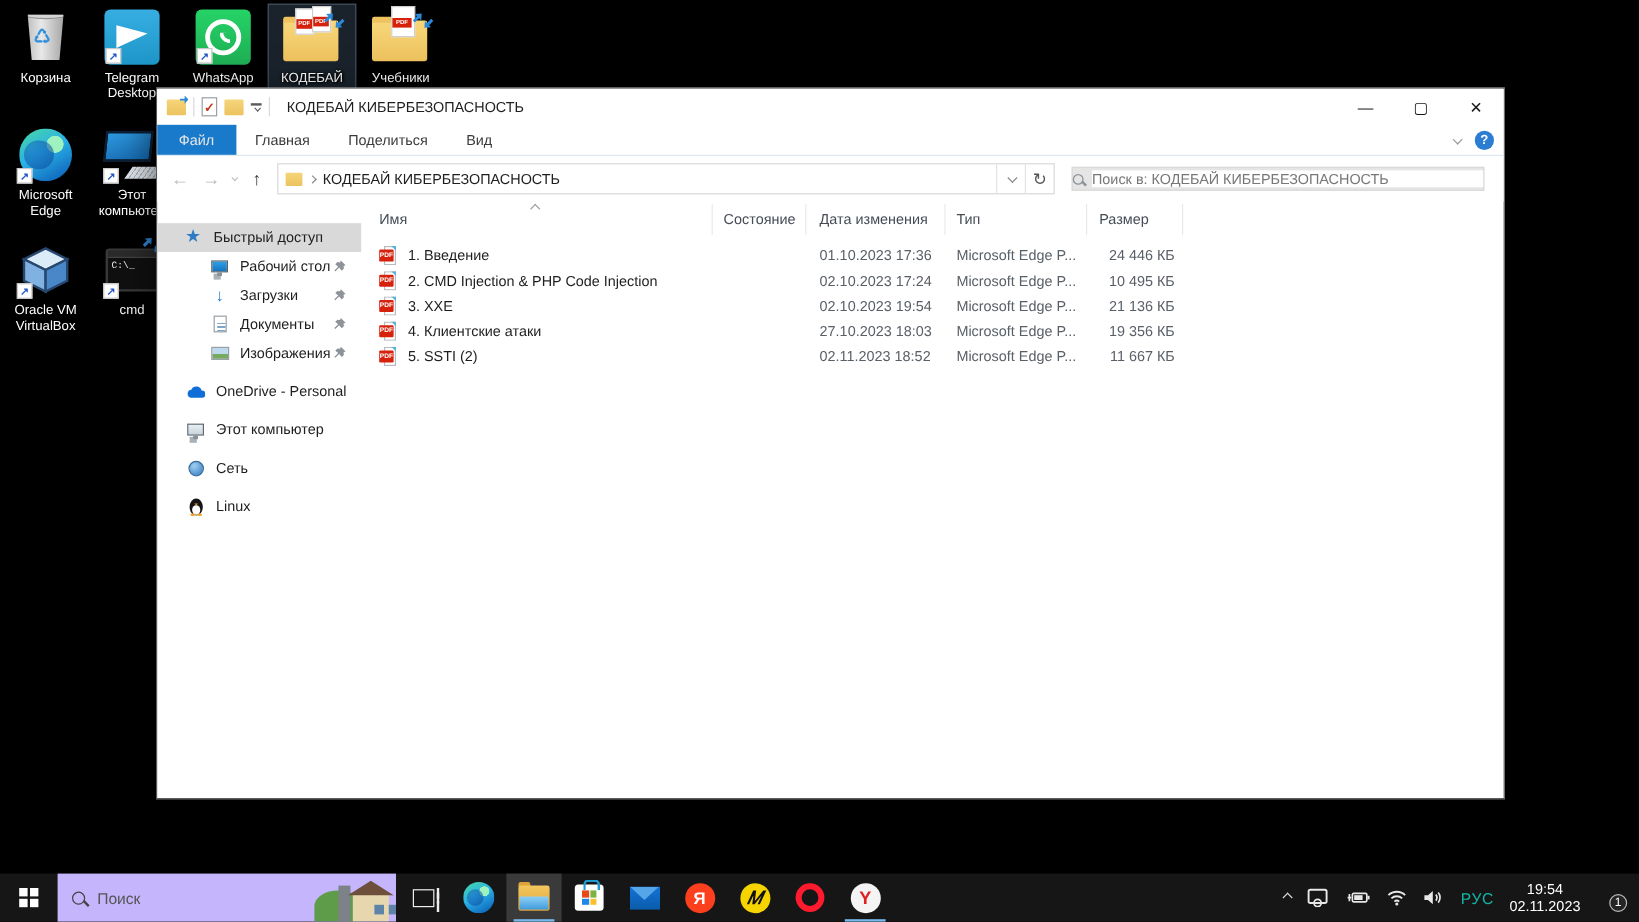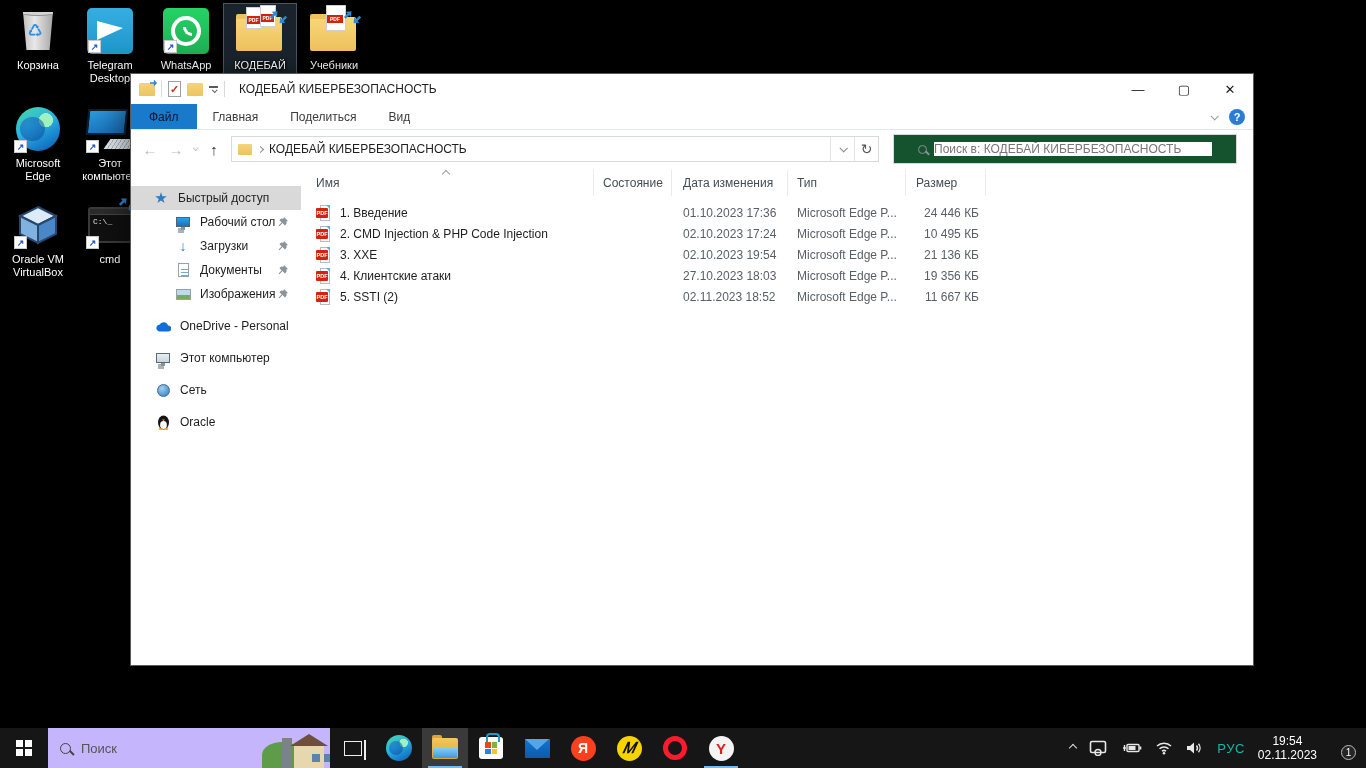--- a/index.html
+++ b/index.html
@@ -67,39 +67,39 @@
   .check-doc { width:13px; height:16px; background:#fff; border:1px solid #9aa0a6; position:relative; }
   .check-doc::after { content:"✓"; position:absolute; left:1px; top:1px; color:#c23a1e; font-size:11px; font-weight:bold; }
   .qat-drop { display:flex; flex-direction:column; align-items:center; gap:1px; }
   .qat-drop .bar { width:9px; height:2px; background:#5a5a5a; }
   .title-text { font-size:12px; color:#1e1e1e; margin-left:14px; white-space:nowrap; }
   .win-controls { margin-left:auto; display:flex; height:30px; }
   .win-btn { width:46px; height:30px; display:flex; align-items:center; justify-content:center; font-size:13px; color:#1a1a1a; cursor:default; }
 
   .ribbon-tabs { height:26px; display:flex; align-items:stretch; background:#fff; border-bottom:1px solid #dfe7ef; position:relative; }
   .rtab { padding:0 16px; display:flex; align-items:center; font-size:12px; color:#3b3b3b; }
-  .rtab.file { background:#1979ca; color:#0f172a; padding:0 18px; }
+  .rtab.file { background:#1979ca; color:#e5e5e5; padding:0 18px; }
   .ribbon-right { position:absolute; right:8px; top:0; height:26px; display:flex; align-items:center; gap:12px; }
   .help-circle { width:16px; height:16px; border-radius:50%; background:#2b7cd3; color:#fff; font-size:11px; font-weight:bold;
                  display:flex; align-items:center; justify-content:center; }
 
   .chev { display:inline-block; width:6px; height:6px; border-right:1.4px solid #777; border-bottom:1.4px solid #777; }
   .chev.down { transform:rotate(45deg) translateY(-1px); }
   .chev.up { transform:rotate(-135deg); }
   .chev.right { transform:rotate(-45deg); width:5px; height:5px; }
   .chev.small { width:4px; height:4px; }
 
   .navbar { height:38px; display:flex; align-items:center; padding:0 8px 0 10px; gap:8px; background:#fff; }
   .nav-arrow { font-size:15px; color:#b9b9b9; width:18px; text-align:center; }
   .nav-arrow.enabled { color:#333; }
   .addr-wrap { display:flex; align-items:center; height:26px; border:1px solid #d9d9d9; background:#fff; flex:0 0 648px; }
   .addr-main { flex:1; display:flex; align-items:center; gap:6px; padding:0 6px; font-size:12px; color:#1e1e1e; height:100%; }
   .addr-seg { width:24px; height:100%; border-left:1px solid #e3e3e3; display:flex; align-items:center; justify-content:center; }
   .refresh-glyph { font-size:14px; color:#555; }
-  .searchbox { display:flex; align-items:center; height:30px; border:1px solid #d9d9d9; background:#14532d; flex:0 0 344px; margin-left:6px; padding:0 24px; gap:7px; }
+  .searchbox { display:flex; align-items:center; height:20px; border:1px solid #d9d9d9; background:#e5e5e5; flex:0 0 344px; margin-left:6px; padding:0 0; gap:7px; }
   .searchbox input { border:none; outline:none; flex:1; font-size:12px; color:#333; font-family:inherit; }
   .searchbox input::placeholder { color:#777; }
   .magnifier { width:9px; height:9px; border:1.5px solid #8a9199; border-radius:50%; position:relative; flex:0 0 auto; }
   .magnifier::after { content:""; position:absolute; width:5px; height:1.5px; background:#8a9199; right:-4px; bottom:-1px; transform:rotate(45deg); }
 
   .body-area { flex:1; display:flex; overflow:hidden; }
 
   .sidebar { width:170px; padding-top:18px; flex:0 0 170px; }
   .side-item { height:24px; display:flex; align-items:center; font-size:12px; color:#1e1e1e; padding-left:24px; gap:9px; position:relative; }
   .side-item.child { padding-left:44px; }
@@ -454,21 +454,21 @@
         <div class="side-item">
           <span class="sicon">
             <svg width="13" height="15" viewBox="0 0 13 15">
               <ellipse cx="6.5" cy="7.5" rx="5.5" ry="7" fill="#151515"></ellipse>
               <ellipse cx="6.5" cy="10" rx="3.4" ry="4" fill="#fff"></ellipse>
               <polygon points="5,4.6 8,4.6 6.5,6.2" fill="#f6a21d"></polygon>
               <ellipse cx="3.6" cy="14" rx="2" ry="1" fill="#f6a21d"></ellipse>
               <ellipse cx="9.4" cy="14" rx="2" ry="1" fill="#f6a21d"></ellipse>
             </svg>
           </span>
-          <span>Oracle</span>
+          <span>Linux</span>
         </div>
       </div>
 
       <div class="filepane">
         <div class="colheads">
           <div class="colhead c-name">
             <span class="sort chev up" style="border-color:#9aa0a6;"></span>
             <span>Имя</span>
           </div>
           <div class="colhead c-status">

